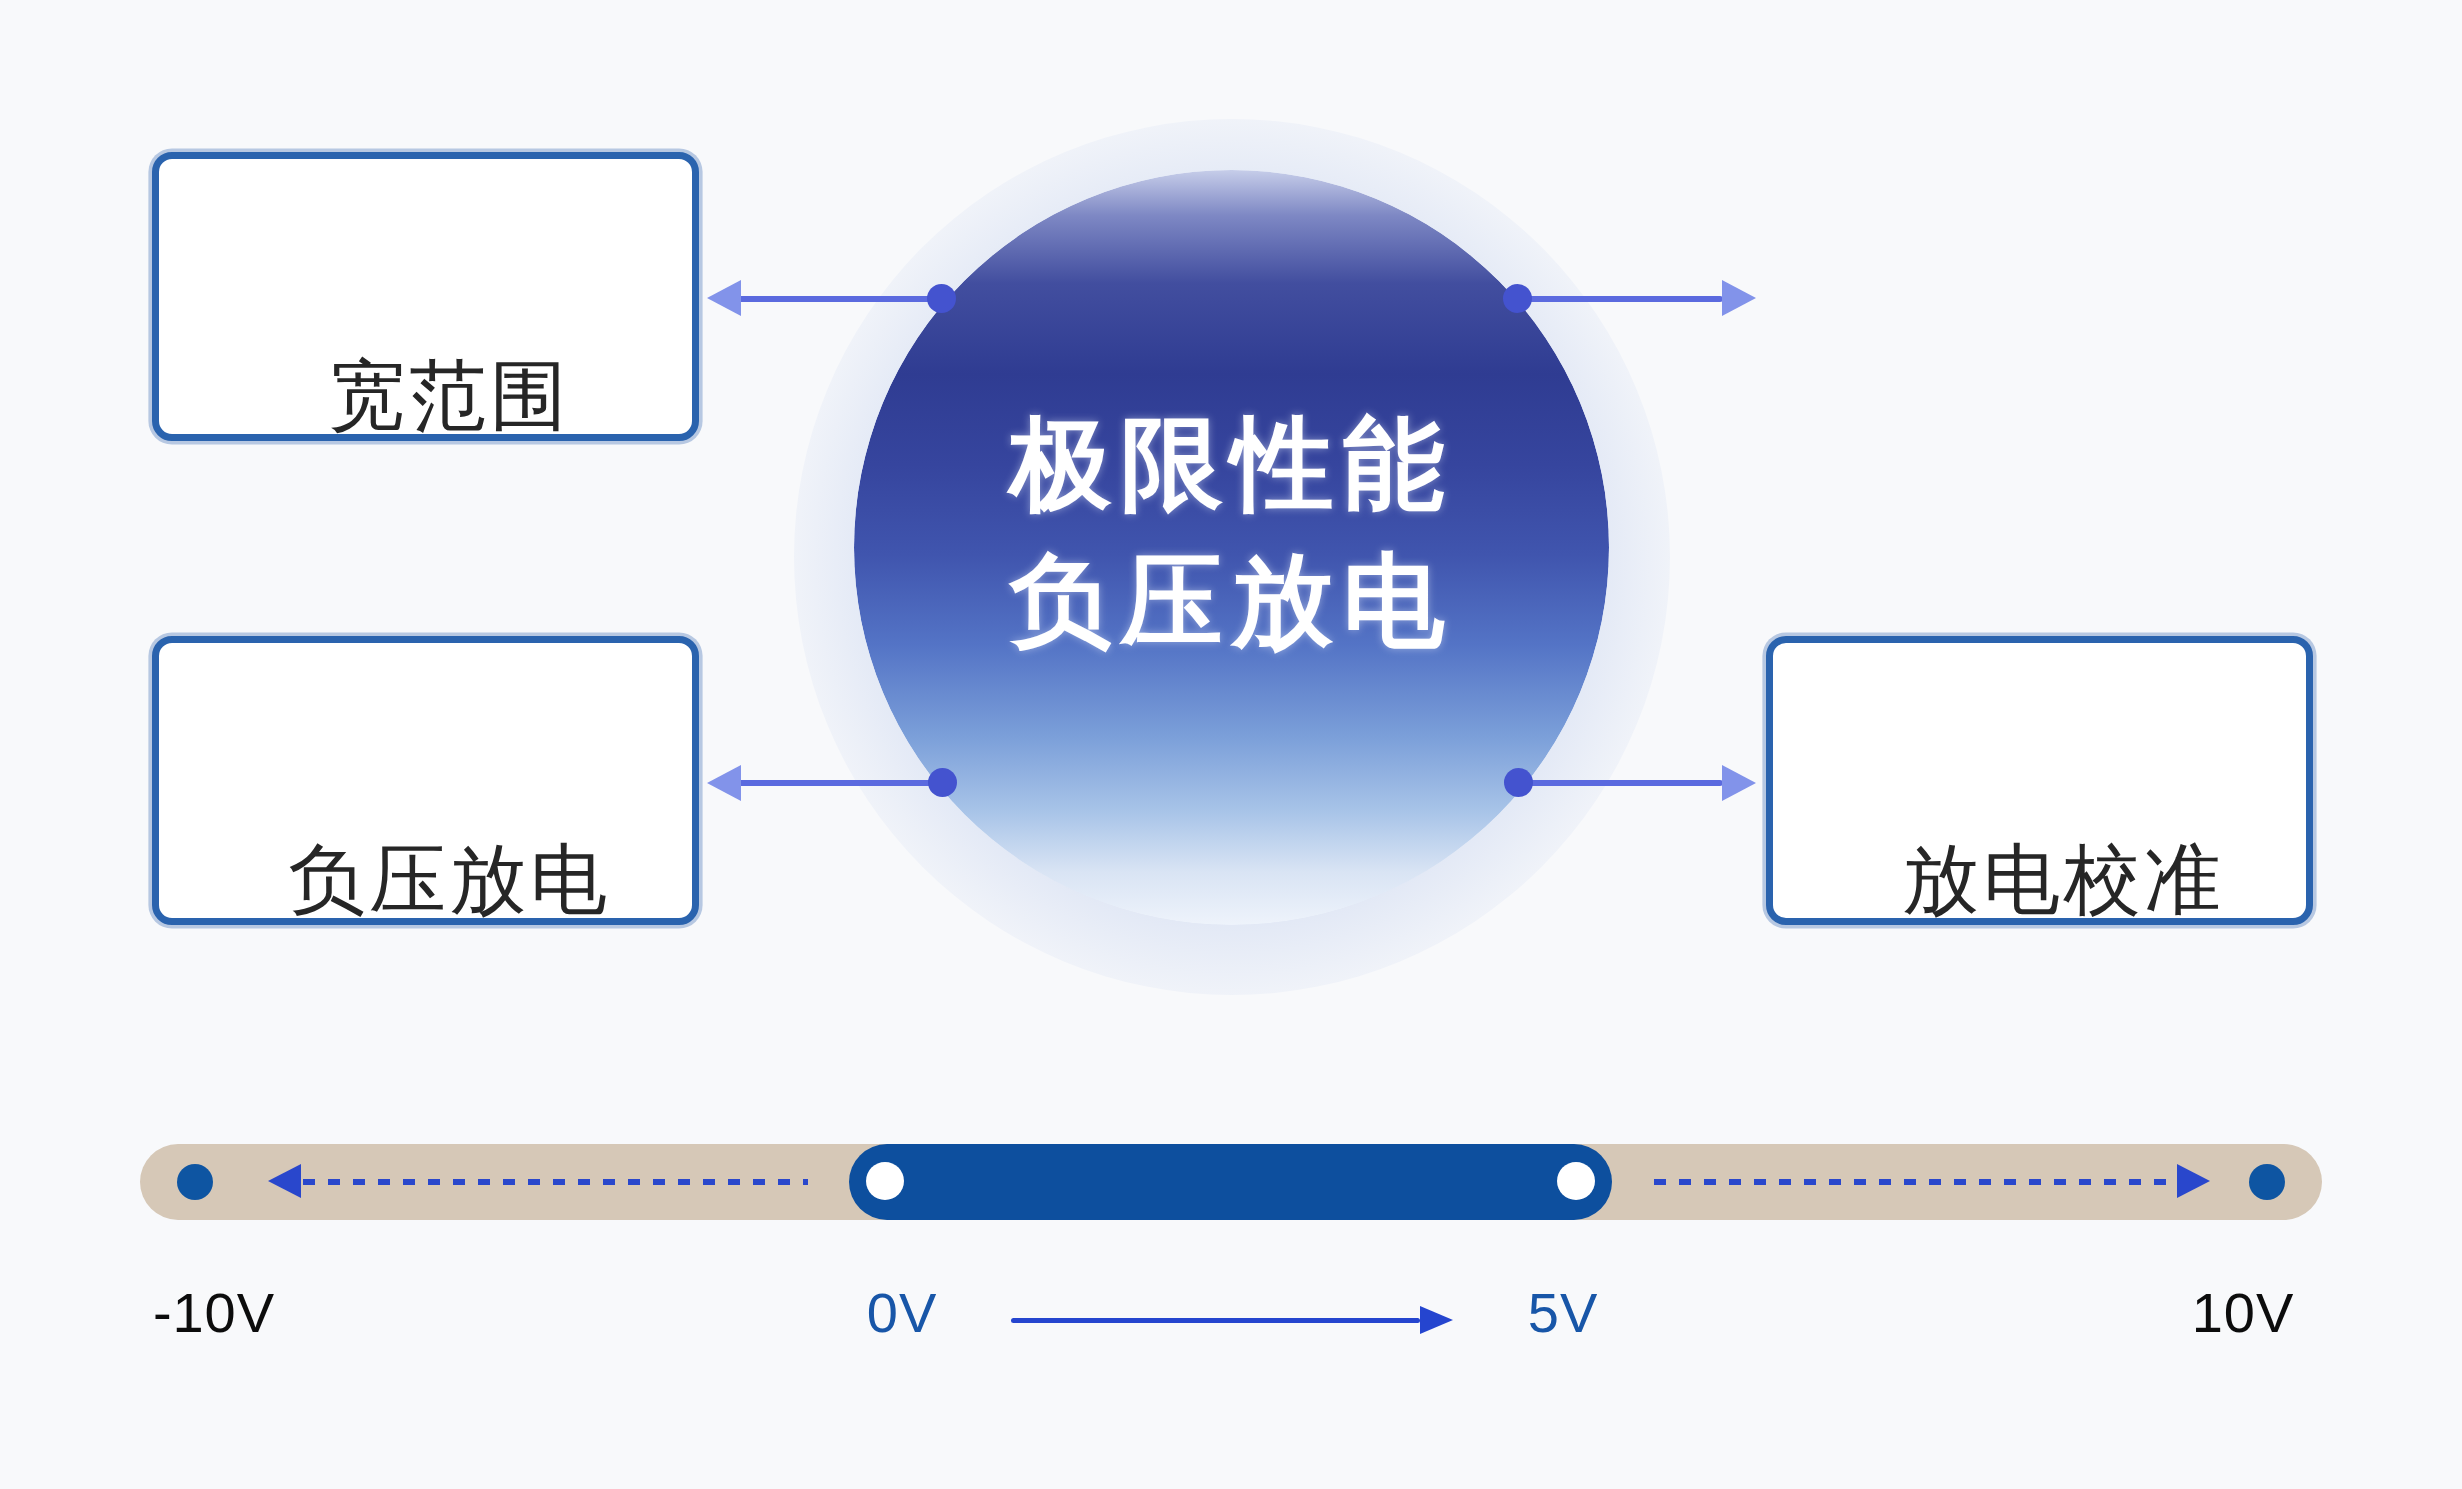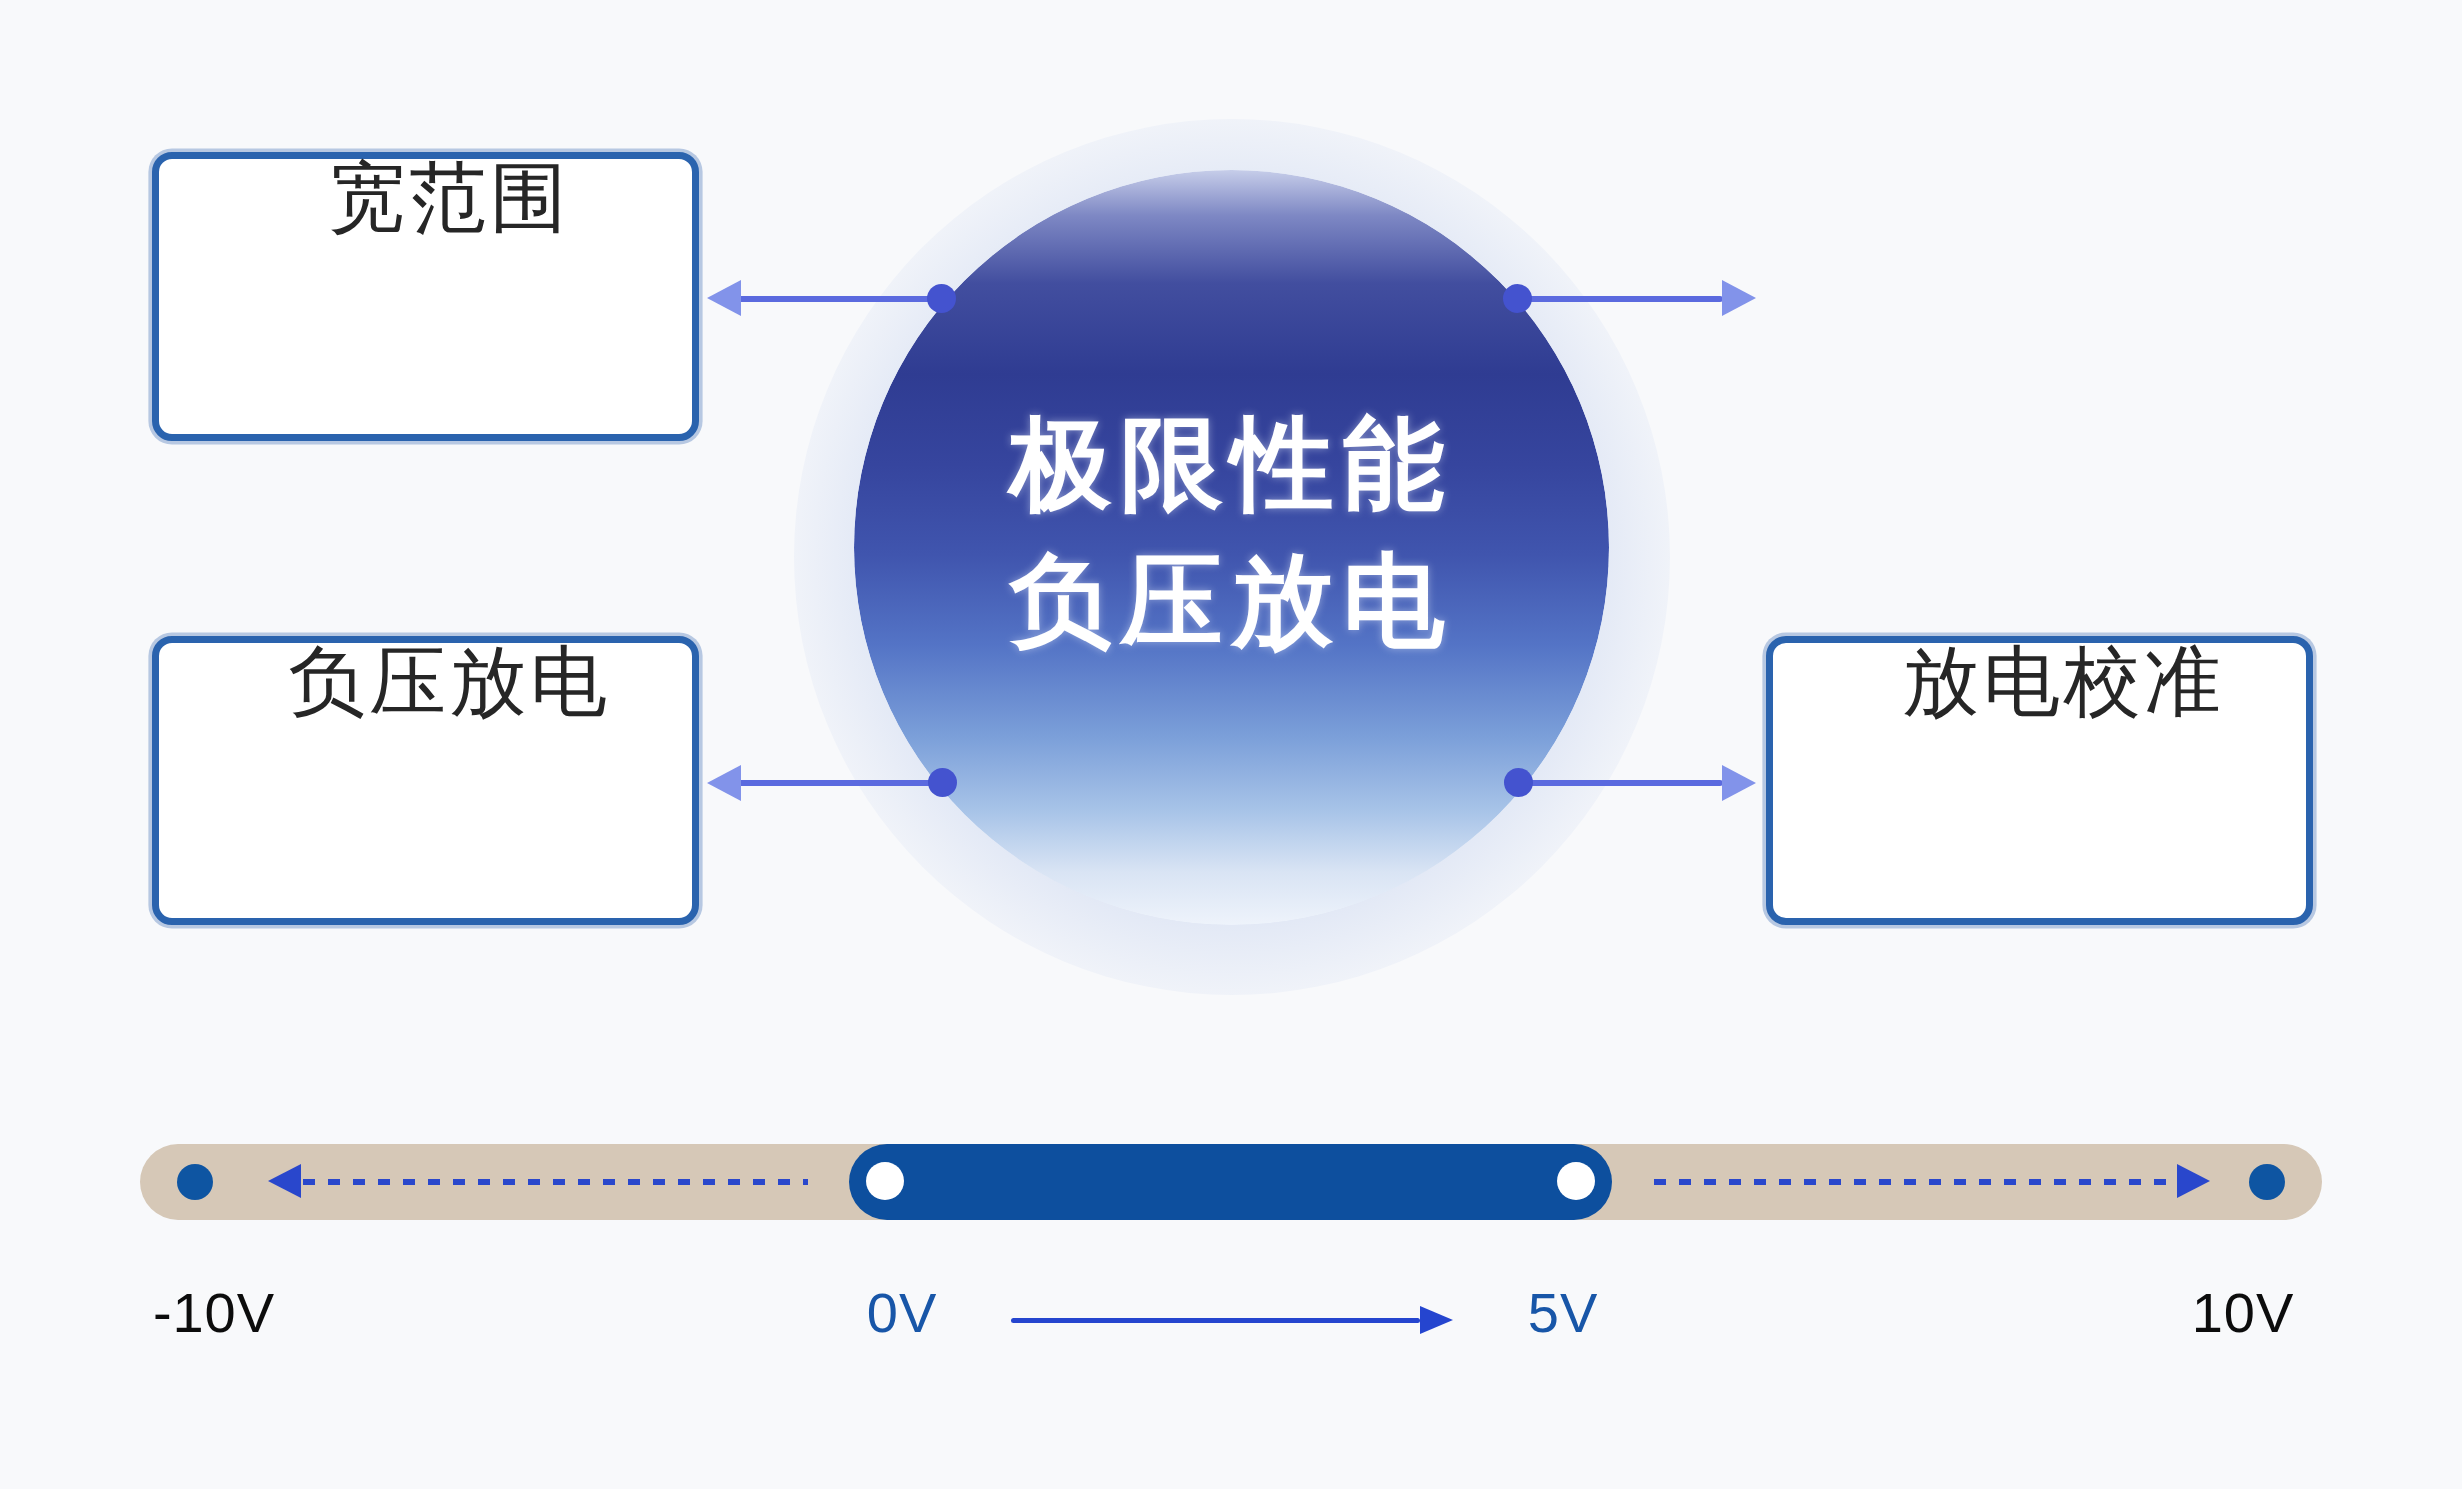--- a/index.html
+++ b/index.html
@@ -14,21 +14,21 @@
   }
 
   
   .feature-box{
     position:absolute;
     width:547px; height:289px;
     background:#ffffff;
     border:7.3px solid #2a63ae;
     border-radius:20px;
     box-shadow:0 0 0 3.6px rgba(130,160,205,0.55);
-    display:flex; align-items:flex-start; justify-content:center;padding-left:48px;
+    display:flex; align-items:flex-end; justify-content:center;padding-left:48px;
   }
   .feature-box .label{
     font-size:77px; color:#262626; letter-spacing:3.6px;
     line-height:1; white-space:nowrap;
   }
   #box-tl{ left:152px; top:152px; }
   #box-tr{ left:1766px; top:152px; }
   #box-bl{ left:152px; top:636px; }
   #box-br{ left:1766px; top:636px; }
 

